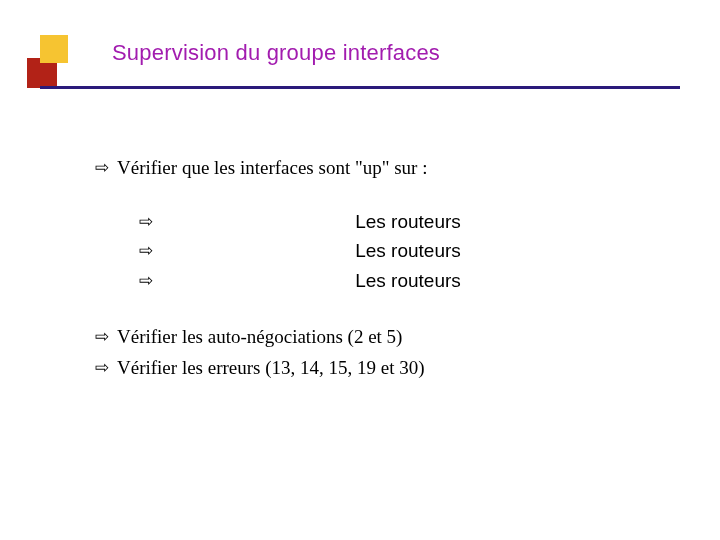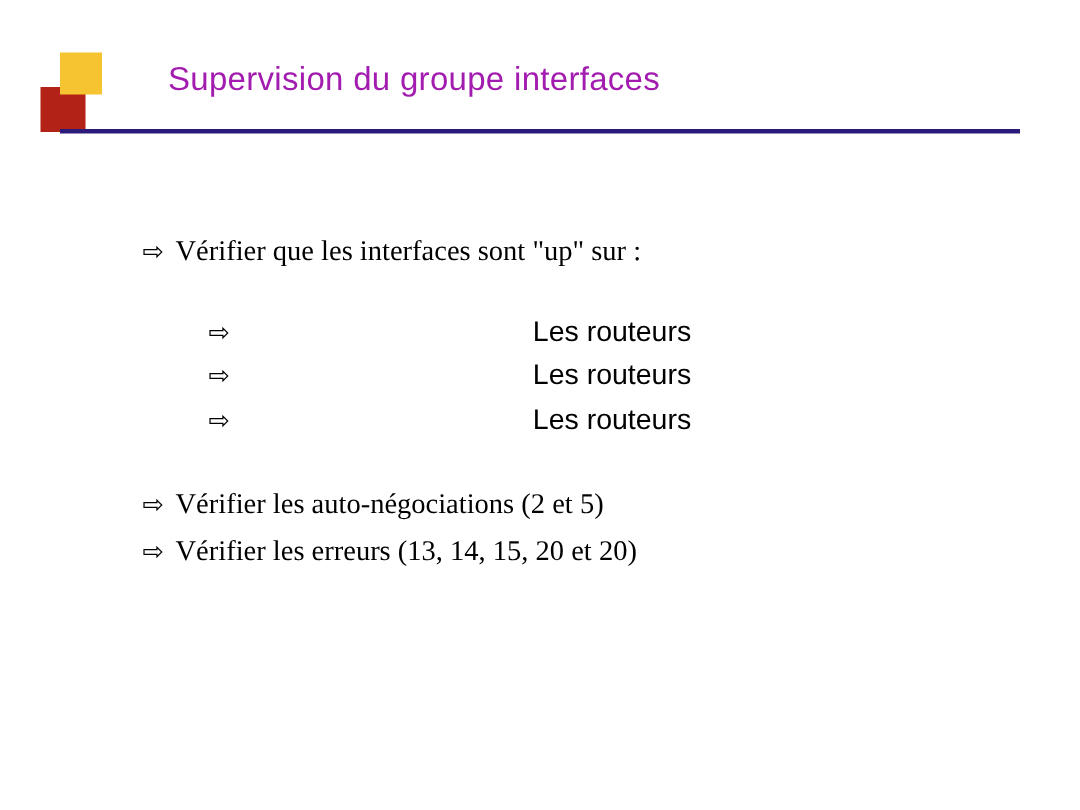--- a/index.html
+++ b/index.html
@@ -121,18 +121,18 @@
       </div>
     </div>
 
     <div class="block2">
       <div class="l1">
         <span class="arrow">⇨</span>
         <span class="txt">Vérifier les auto-négociations (2 et 5)</span>
       </div>
       <div class="l1">
         <span class="arrow">⇨</span>
-        <span class="txt">Vérifier les erreurs (13, 14, 15, 20 et 20)</span>
+        <span class="txt">Vérifier les erreurs (13, 14, 15, 19 et 30)</span>
       </div>
     </div>
 
   </div>
 </div>
 
 </body></html>

